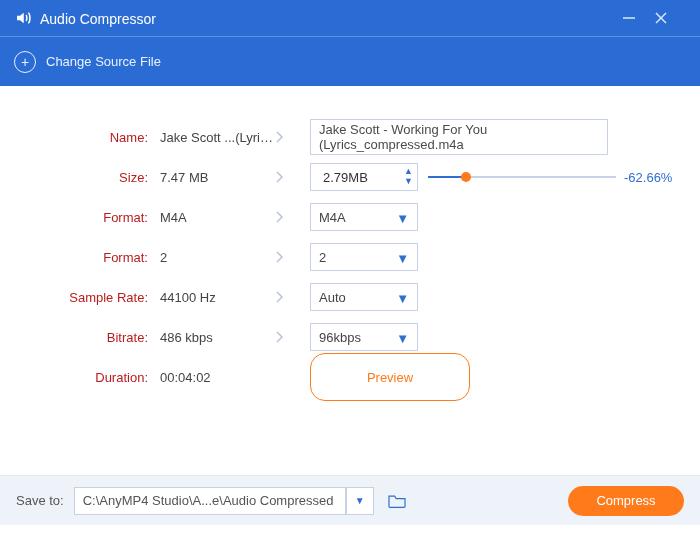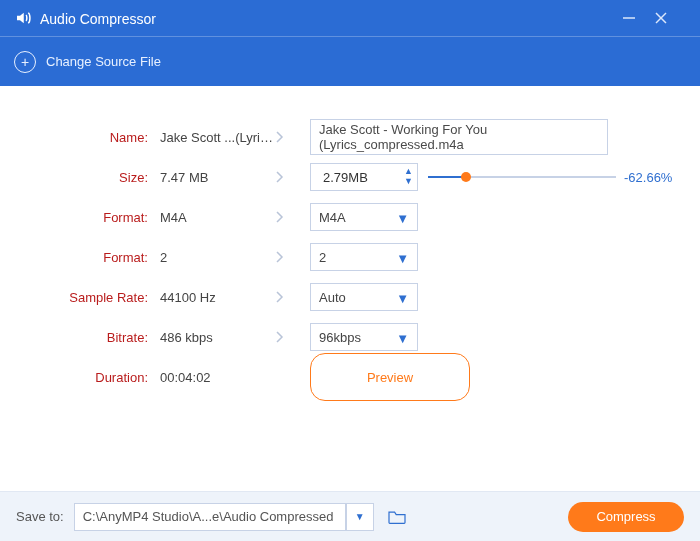--- a/index.html
+++ b/index.html
@@ -20,21 +20,21 @@
   .spinbox .spin { position: absolute; right: 4px; top: 2px; display: flex; flex-direction: column; color: #2f6fd0; font-size: 9px; line-height: 10px; }
   .select { border: 1px solid #c7d2e6; height: 28px; width: 108px; display: flex; align-items: center; padding: 0 8px; position: relative; cursor: pointer; color: #444; }
   .select .caret { position: absolute; right: 8px; top: 7px; color: #2f6fd0; }
   .slider-wrap { flex: 1; display: flex; align-items: center; gap: 8px; }
   .slider { position: relative; flex: 1; height: 14px; }
   .slider .track { position: absolute; left: 0; right: 0; top: 6px; height: 2px; background: #c7d2e6; }
   .slider .fill  { position: absolute; left: 0; top: 6px; height: 2px; background: #2f6fd0; }
   .slider .thumb { position: absolute; top: 2px; width: 10px; height: 10px; border-radius: 50%; background: #ff7a1a; margin-left: -5px; }
   .pct { color: #2f6fd0; min-width: 54px; text-align: left; }
   .preview-btn { border: 1.5px solid #ff7a1a; color: #ff7a1a; width: 160px; height: 48px; border-radius: 15px; display: flex; align-items: center; justify-content: center; cursor: pointer; background: #fff; }
-  .footer { position: absolute; left: 0; bottom: 0; width: 700px; height: 50px; background: #eef3fa; display: flex; align-items: center; padding: 0 16px; gap: 10px; border-top: 1px solid #e1e8f3; }
+  .footer { position: absolute; left: 0; bottom: 16px; width: 700px; height: 50px; background: #eef3fa; display: flex; align-items: center; padding: 0 16px; gap: 10px; border-top: 1px solid #e1e8f3; }
   .pathbox { border: 1px solid #c7d2e6; background: #fff; height: 28px; width: 272px; padding: 0 8px; display: flex; align-items: center; color: #555; overflow: hidden; white-space: nowrap; text-overflow: ellipsis; }
   .dropbtn { border: 1px solid #c7d2e6; background: #fff; width: 28px; height: 28px; display: flex; align-items: center; justify-content: center; color: #2f6fd0; cursor: pointer; margin-left: -10px; }
   .folderbtn { width: 26px; height: 26px; display: flex; align-items: center; justify-content: center; color: #2f6fd0; cursor: pointer; }
   .spacer { flex: 1; }
   .compress-btn { background: #ff7a1a; color: #fff; width: 116px; height: 30px; border-radius: 15px; display: flex; align-items: center; justify-content: center; cursor: pointer; }
   svg { display: block; }
 </style>
 </head>
 <body>
 

